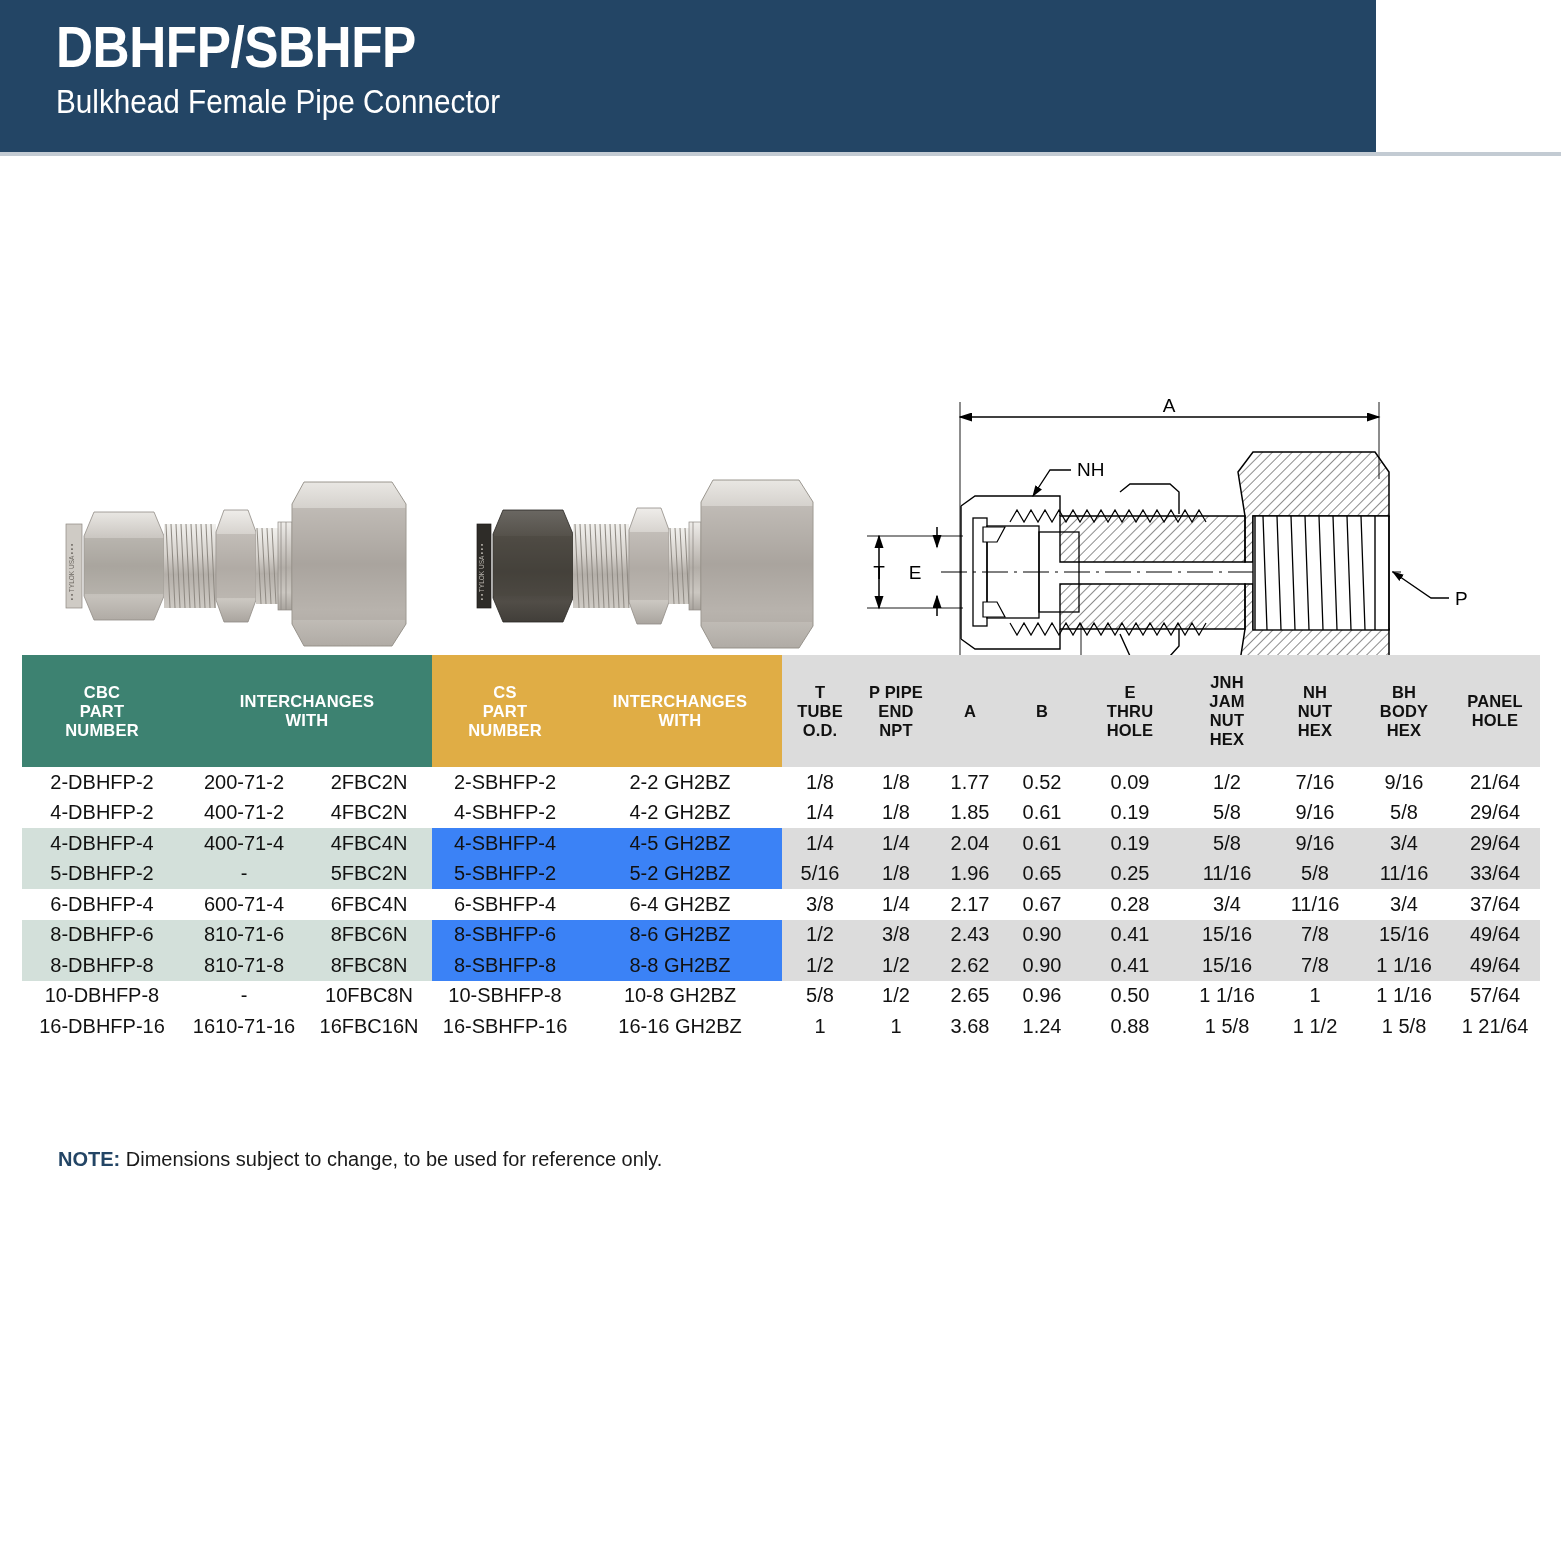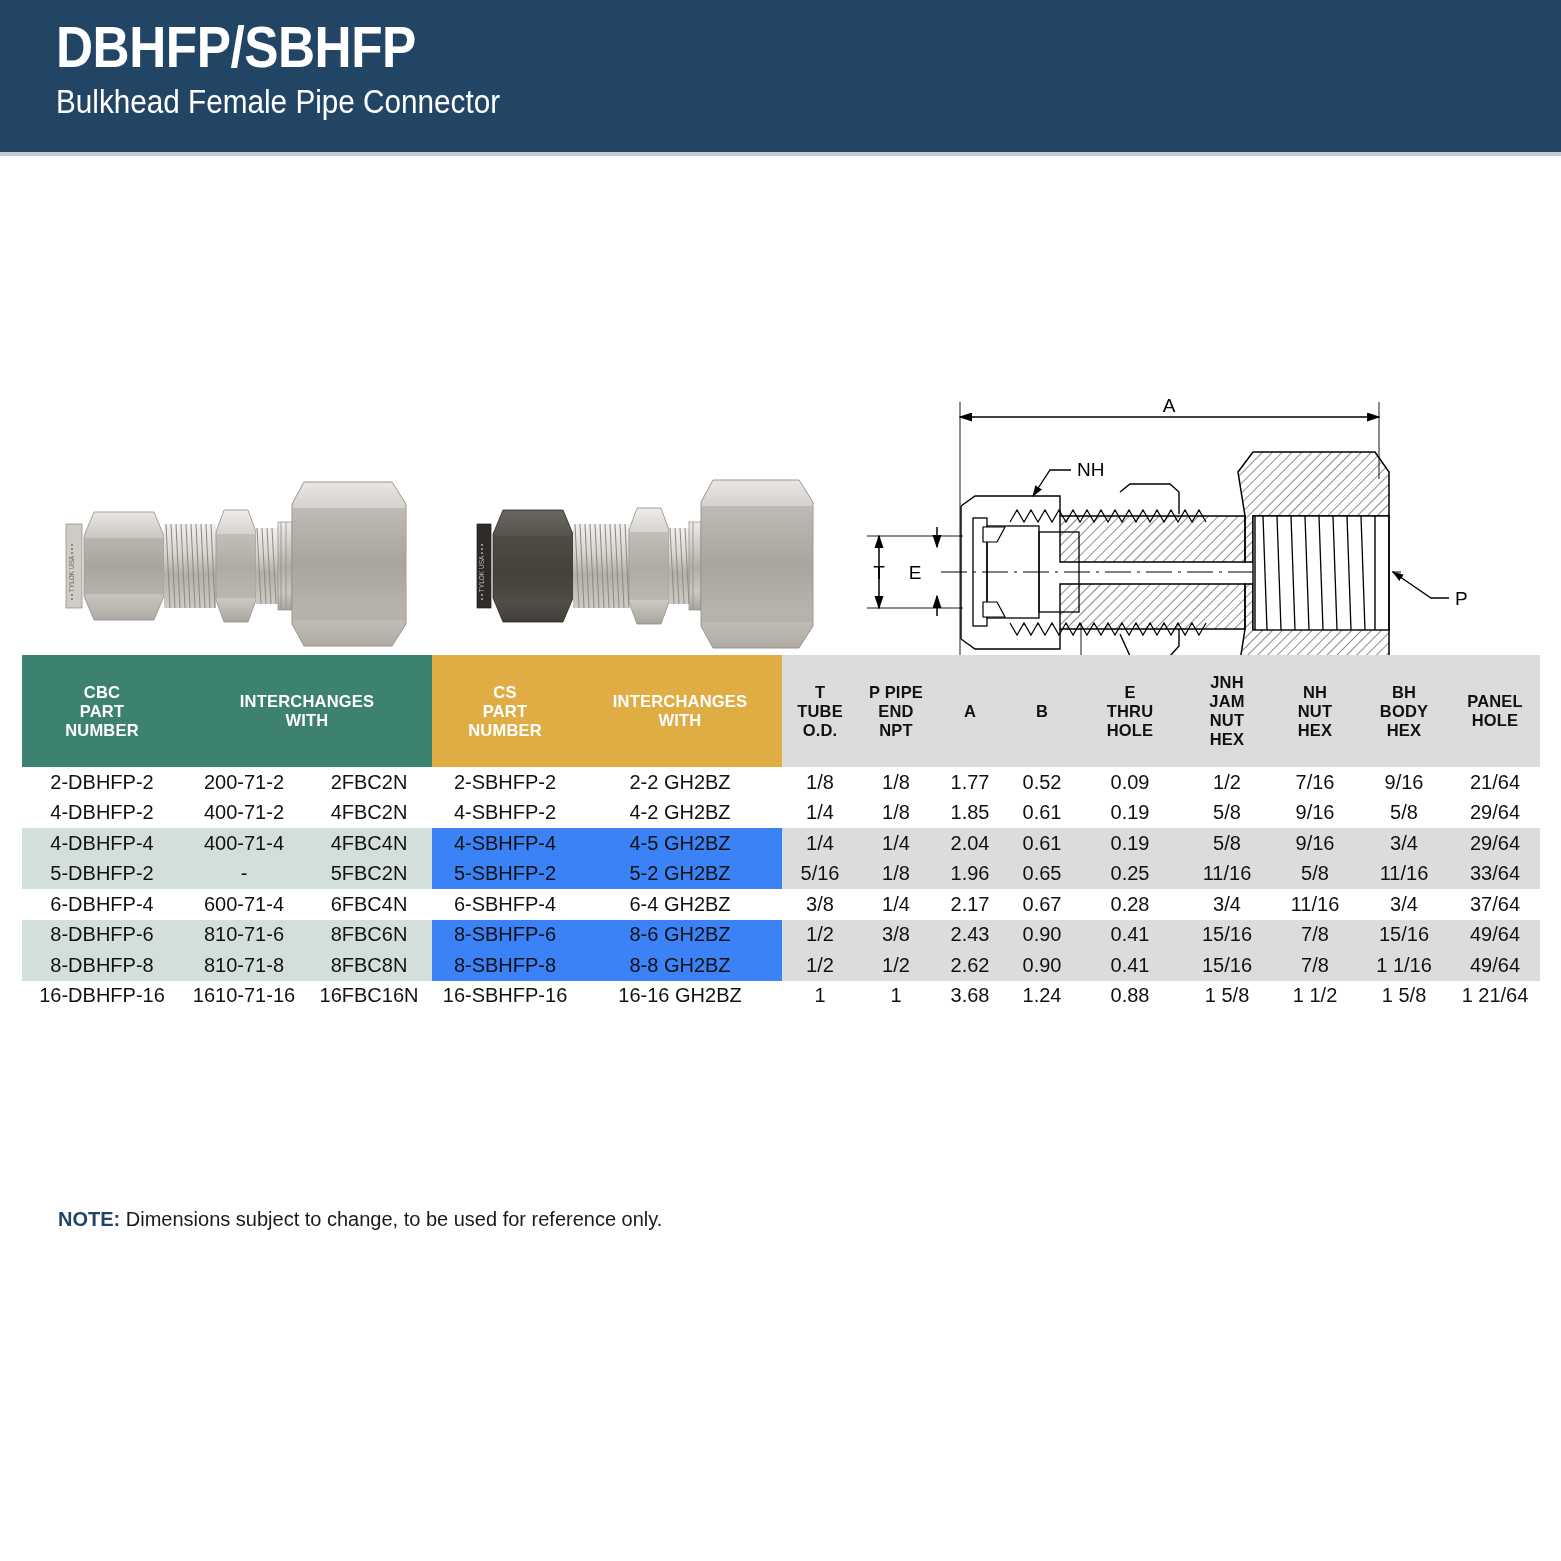--- a/index.html
+++ b/index.html
@@ -5,21 +5,21 @@
   * { box-sizing: border-box; margin: 0; padding: 0; }
   html, body {
     width: 1561px; height: 1561px;
     background: #ffffff;
     font-family: "Liberation Sans", sans-serif;
     overflow: hidden;
   }
 
   
   .header-bar {
-    width: 1561px; height: 152px;
+    width: 1376px; height: 152px;
     background: #234565;
     padding: 14px 0 0 56px;
     position: relative;
   }
   .header-title {
     color: #ffffff;
     font-size: 57px;
     font-weight: 700;
     letter-spacing: -0.5px;
     line-height: 66px;
@@ -85,21 +85,21 @@
     white-space: nowrap;
   }
   tr.sh td.c-cbc { background: #d3e0da; margin-left: 36px; }
   tr.sh td.c-cs  { background: #3b82f6; }
   tr.sh td.c-dim { background: #dcdcdc; }
   tr.pl td { background: #ffffff; }
 
   
   .note {
     position: absolute;
-    left: 58px; top: 1208px;
+    left: 58px; top: 1148px;
     font-size: 20px;
     color: #1a1a1a;
   }
   .note b { color: #234565; font-weight: 700; }
 </style>
 </head>
 <body>
 
 <div class="header-bar">
   <div class="header-title">DBHFP/SBHFP</div>
@@ -464,20 +464,36 @@
           <td class="c-dim">1/2</td>
           <td class="c-dim">2.62</td>
           <td class="c-dim">0.90</td>
           <td class="c-dim">0.41</td>
           <td class="c-dim">15/16</td>
           <td class="c-dim">7/8</td>
           <td class="c-dim">1 1/16</td>
           <td class="c-dim">49/64</td>
         </tr>
         <tr class="pl">
+          <td class="c-cbc">10-DBHFP-8</td>
+          <td class="c-cbc">-</td>
+          <td class="c-cbc">10FBC8N</td>
+          <td class="c-cs">10-SBHFP-8</td>
+          <td class="c-cs">10-8 GH2BZ</td>
+          <td class="c-dim">5/8</td>
+          <td class="c-dim">1/2</td>
+          <td class="c-dim">2.65</td>
+          <td class="c-dim">0.96</td>
+          <td class="c-dim">0.50</td>
+          <td class="c-dim">1 1/16</td>
+          <td class="c-dim">1</td>
+          <td class="c-dim">1 1/16</td>
+          <td class="c-dim">57/64</td>
+        </tr>
+        <tr class="pl">
           <td class="c-cbc">16-DBHFP-16</td>
           <td class="c-cbc">1610-71-16</td>
           <td class="c-cbc">16FBC16N</td>
           <td class="c-cs">16-SBHFP-16</td>
           <td class="c-cs">16-16 GH2BZ</td>
           <td class="c-dim">1</td>
           <td class="c-dim">1</td>
           <td class="c-dim">3.68</td>
           <td class="c-dim">1.24</td>
           <td class="c-dim">0.88</td>

